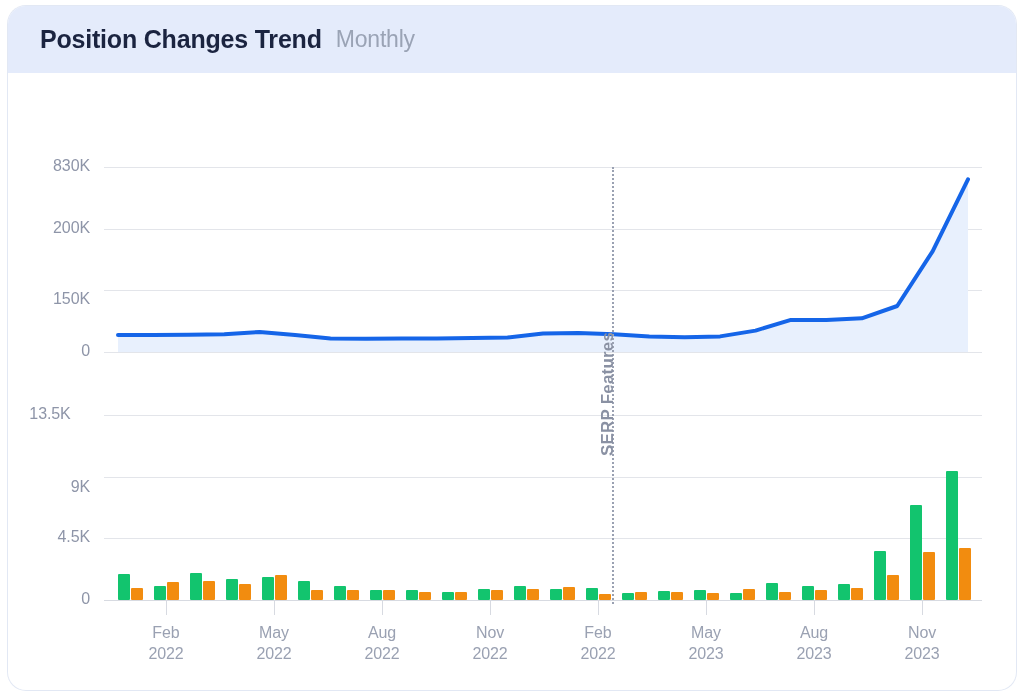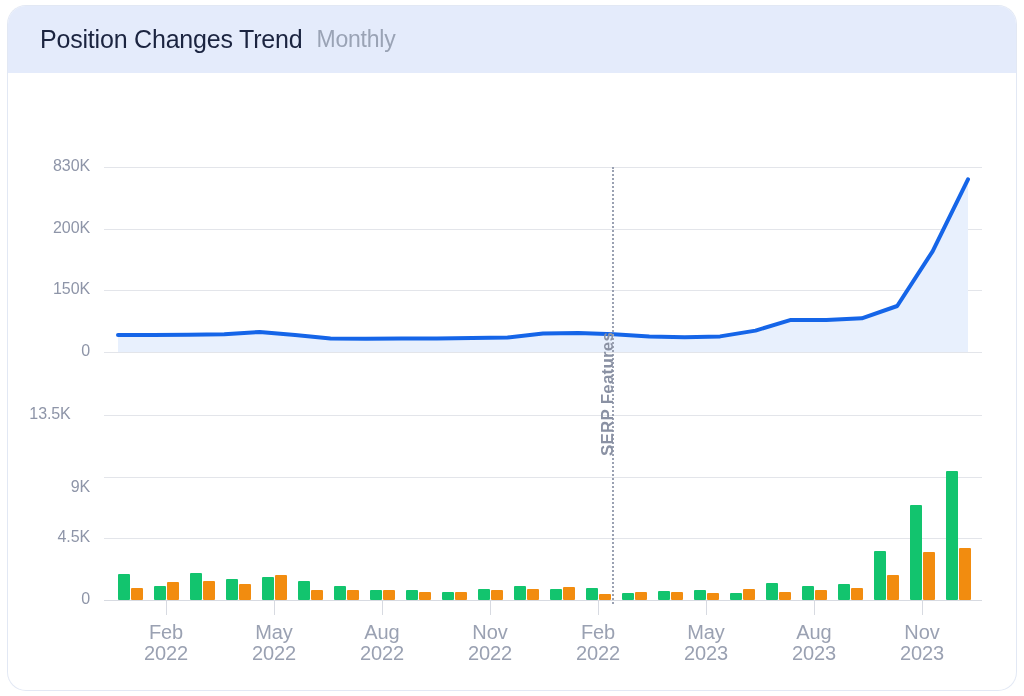--- a/index.html
+++ b/index.html
@@ -33,21 +33,21 @@
     width: 1008px;
     height: 67px;
     background: #e4ebfb;
     display: flex;
     align-items: center;
     padding-left: 32px;
     box-sizing: border-box;
   }
   .card-title {
     font-size: 25px;
-    font-weight: normal;
+    font-weight: bold;
     color: #1b2440;
     letter-spacing: -0.2px;
   }
   .card-subtitle {
     font-size: 23px;
     font-weight: normal;
     color: #9aa3b5;
     margin-left: 14px;
     letter-spacing: -0.2px;
   }
@@ -89,21 +89,21 @@
     position: absolute;
     text-align: right;
     font-size: 16px;
     color: #8e95a8;
     width: 80px;
     letter-spacing: -0.1px;
   }
   .xtick {
     position: absolute;
     text-align: center;
-    font-size: 20px;
+    font-size: 16px;
     color: #9aa1b2;
     width: 90px;
     line-height: 21px;
     letter-spacing: -0.1px;
   }
 
   .gridline {
     position: absolute;
     height: 1px;
     background: #e3e5ea;
@@ -147,21 +147,21 @@
   <div class="card-header">
     <span class="card-title">Position Changes Trend</span>
     <span class="card-subtitle">Monthly</span>
   </div>
 
 
   <div class="plot" id="plot">
       <div class="gridline" style="left: 96px; top: 346px; width: 878px;"></div>
       <div class="ytick" style="left: 2px; top: 336px;">0</div>
       <div class="gridline" style="left: 96px; top: 284px; width: 878px;"></div>
-      <div class="ytick" style="left: 2px; top: 274px;">150K</div>
+      <div class="ytick" style="left: 2px; top: 284px;">150K</div>
       <div class="gridline" style="left: 96px; top: 223px; width: 878px;"></div>
       <div class="ytick" style="left: 2px; top: 213px;">200K</div>
       <div class="gridline" style="left: 96px; top: 161px; width: 878px;"></div>
       <div class="ytick" style="left: 2px; top: 151px;">830K</div>
       <div class="gridline" style="left: 96px; top: 594px; width: 878px; background: rgb(215, 218, 225);"></div>
       <div class="ytick" style="left: 2px; top: 584px;">0</div>
       <div class="gridline" style="left: 96px; top: 532px; width: 878px;"></div>
       <div class="ytick" style="left: 2px; top: 522px; text-align: right;">4.5K</div>
       <div class="gridline" style="left: 96px; top: 471px; width: 878px;"></div>
       <div class="ytick" style="left: 2px; top: 472px;">9K</div>

